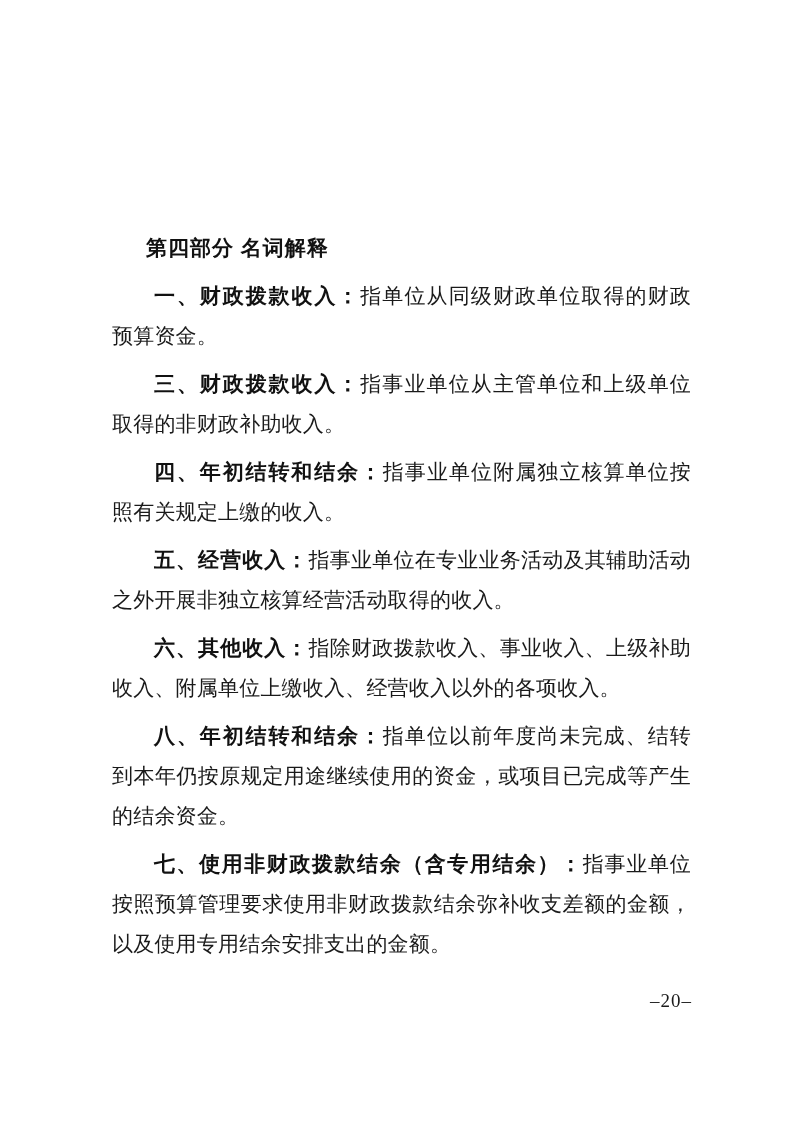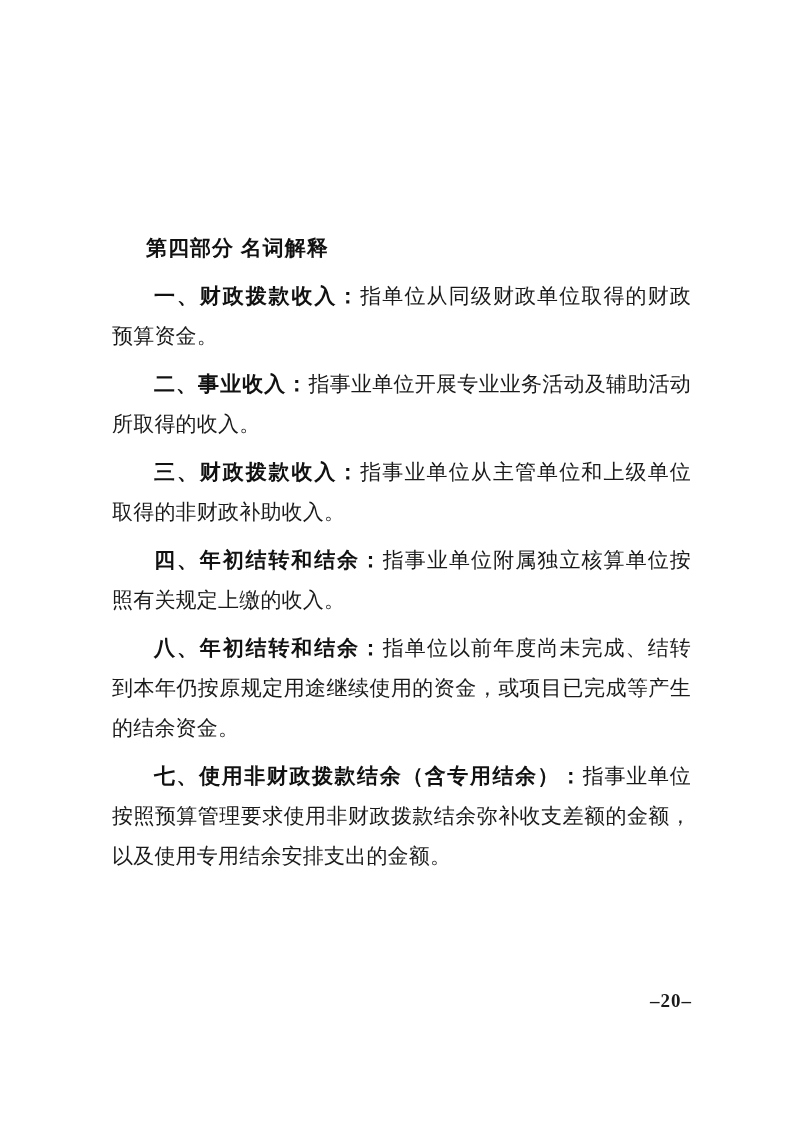--- a/index.html
+++ b/index.html
@@ -53,40 +53,40 @@
   .page-number {
     position: absolute;
     top: 990px;
     left: 0;
     right: 102px;
     text-align: right;
     font-family: "Liberation Serif", serif;
     font-size: 19px;
     letter-spacing: 1px;
     color: #1a1a1a;
-    font-weight: bold;
   }
 </style>
 </head>
 <body>
 
 <div class="page">
   <div class="content">
 
     <h1 class="doc-title">第四部分 名词解释</h1>
 
     <p class="para"><span class="term">一、财政拨款收入：</span><span class="defn">指单位从同级财政单位取得的财政预算资金。</span></p>
 
-    <p class="para"><span class="term">二、事业收入：</span><span class="defn">指事业单位开展专业业务活动及辅助活动所取得的收入。</span></p>
 
     <p class="para"><span class="term">三、财政拨款收入：</span><span class="defn">指事业单位从主管单位和上级单位取得的非财政补助收入。</span></p>
 
     <p class="para"><span class="term">四、年初结转和结余：</span><span class="defn">指事业单位附属独立核算单位按照有关规定上缴的收入。</span></p>
 
+    <p class="para"><span class="term">五、经营收入：</span><span class="defn">指事业单位在专业业务活动及其辅助活动之外开展非独立核算经营活动取得的收入。</span></p>
 
+    <p class="para"><span class="term">六、其他收入：</span><span class="defn">指除财政拨款收入、事业收入、上级补助收入、附属单位上缴收入、经营收入以外的各项收入。</span></p>
 
     <p class="para"><span class="term">八、年初结转和结余：</span><span class="defn">指单位以前年度尚未完成、结转到本年仍按原规定用途继续使用的资金，或项目已完成等产生的结余资金。</span></p>
 
     <p class="para"><span class="term">七、使用非财政拨款结余（含专用结余）：</span><span class="defn">指事业单位按照预算管理要求使用非财政拨款结余弥补收支差额的金额，以及使用专用结余安排支出的金额。</span></p>
 
   </div>
 
   <div class="page-number">–20–</div>
 </div>
 

